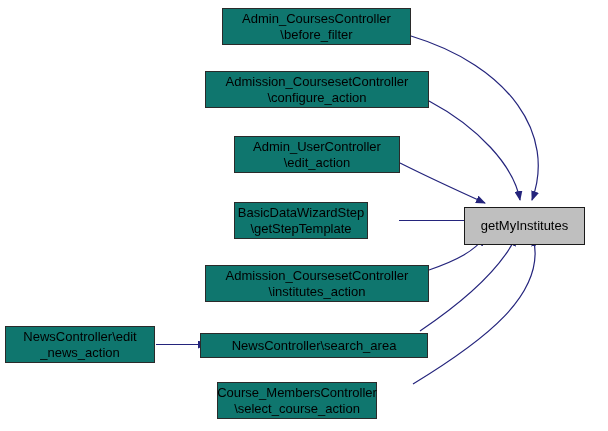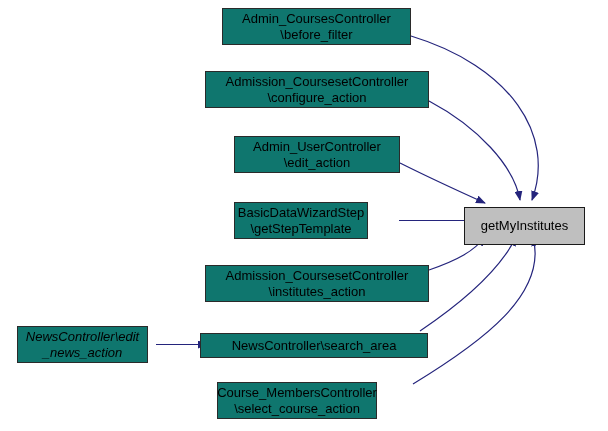--- a/index.html
+++ b/index.html
@@ -76,18 +76,18 @@
 \getStepTemplate</div>
 
   <div class="node" style="left:205px; top:265px; width:224px; height:37px;">Admission_CoursesetController
 \institutes_action</div>
 
   <div class="node" style="left:200px; top:333px; width:228px; height:25px;">NewsController\search_area</div>
 
   <div class="node" style="left:217px; top:382px; width:160px; height:37px;">Course_MembersController
 \select_course_action</div>
 
-  <div class="node" style="left:17px; top:326px; width:131px; height:37px;font-style:italic;">NewsController\edit
+  <div class="node" style="left:5px; top:326px; width:150px; height:37px;">NewsController\edit
 _news_action</div>
 
   <div class="node target" style="left:456px; top:207px; width:121px; height:38px;margin-left:8px;">getMyInstitutes</div>
 
 </div>
 
 </body></html>

